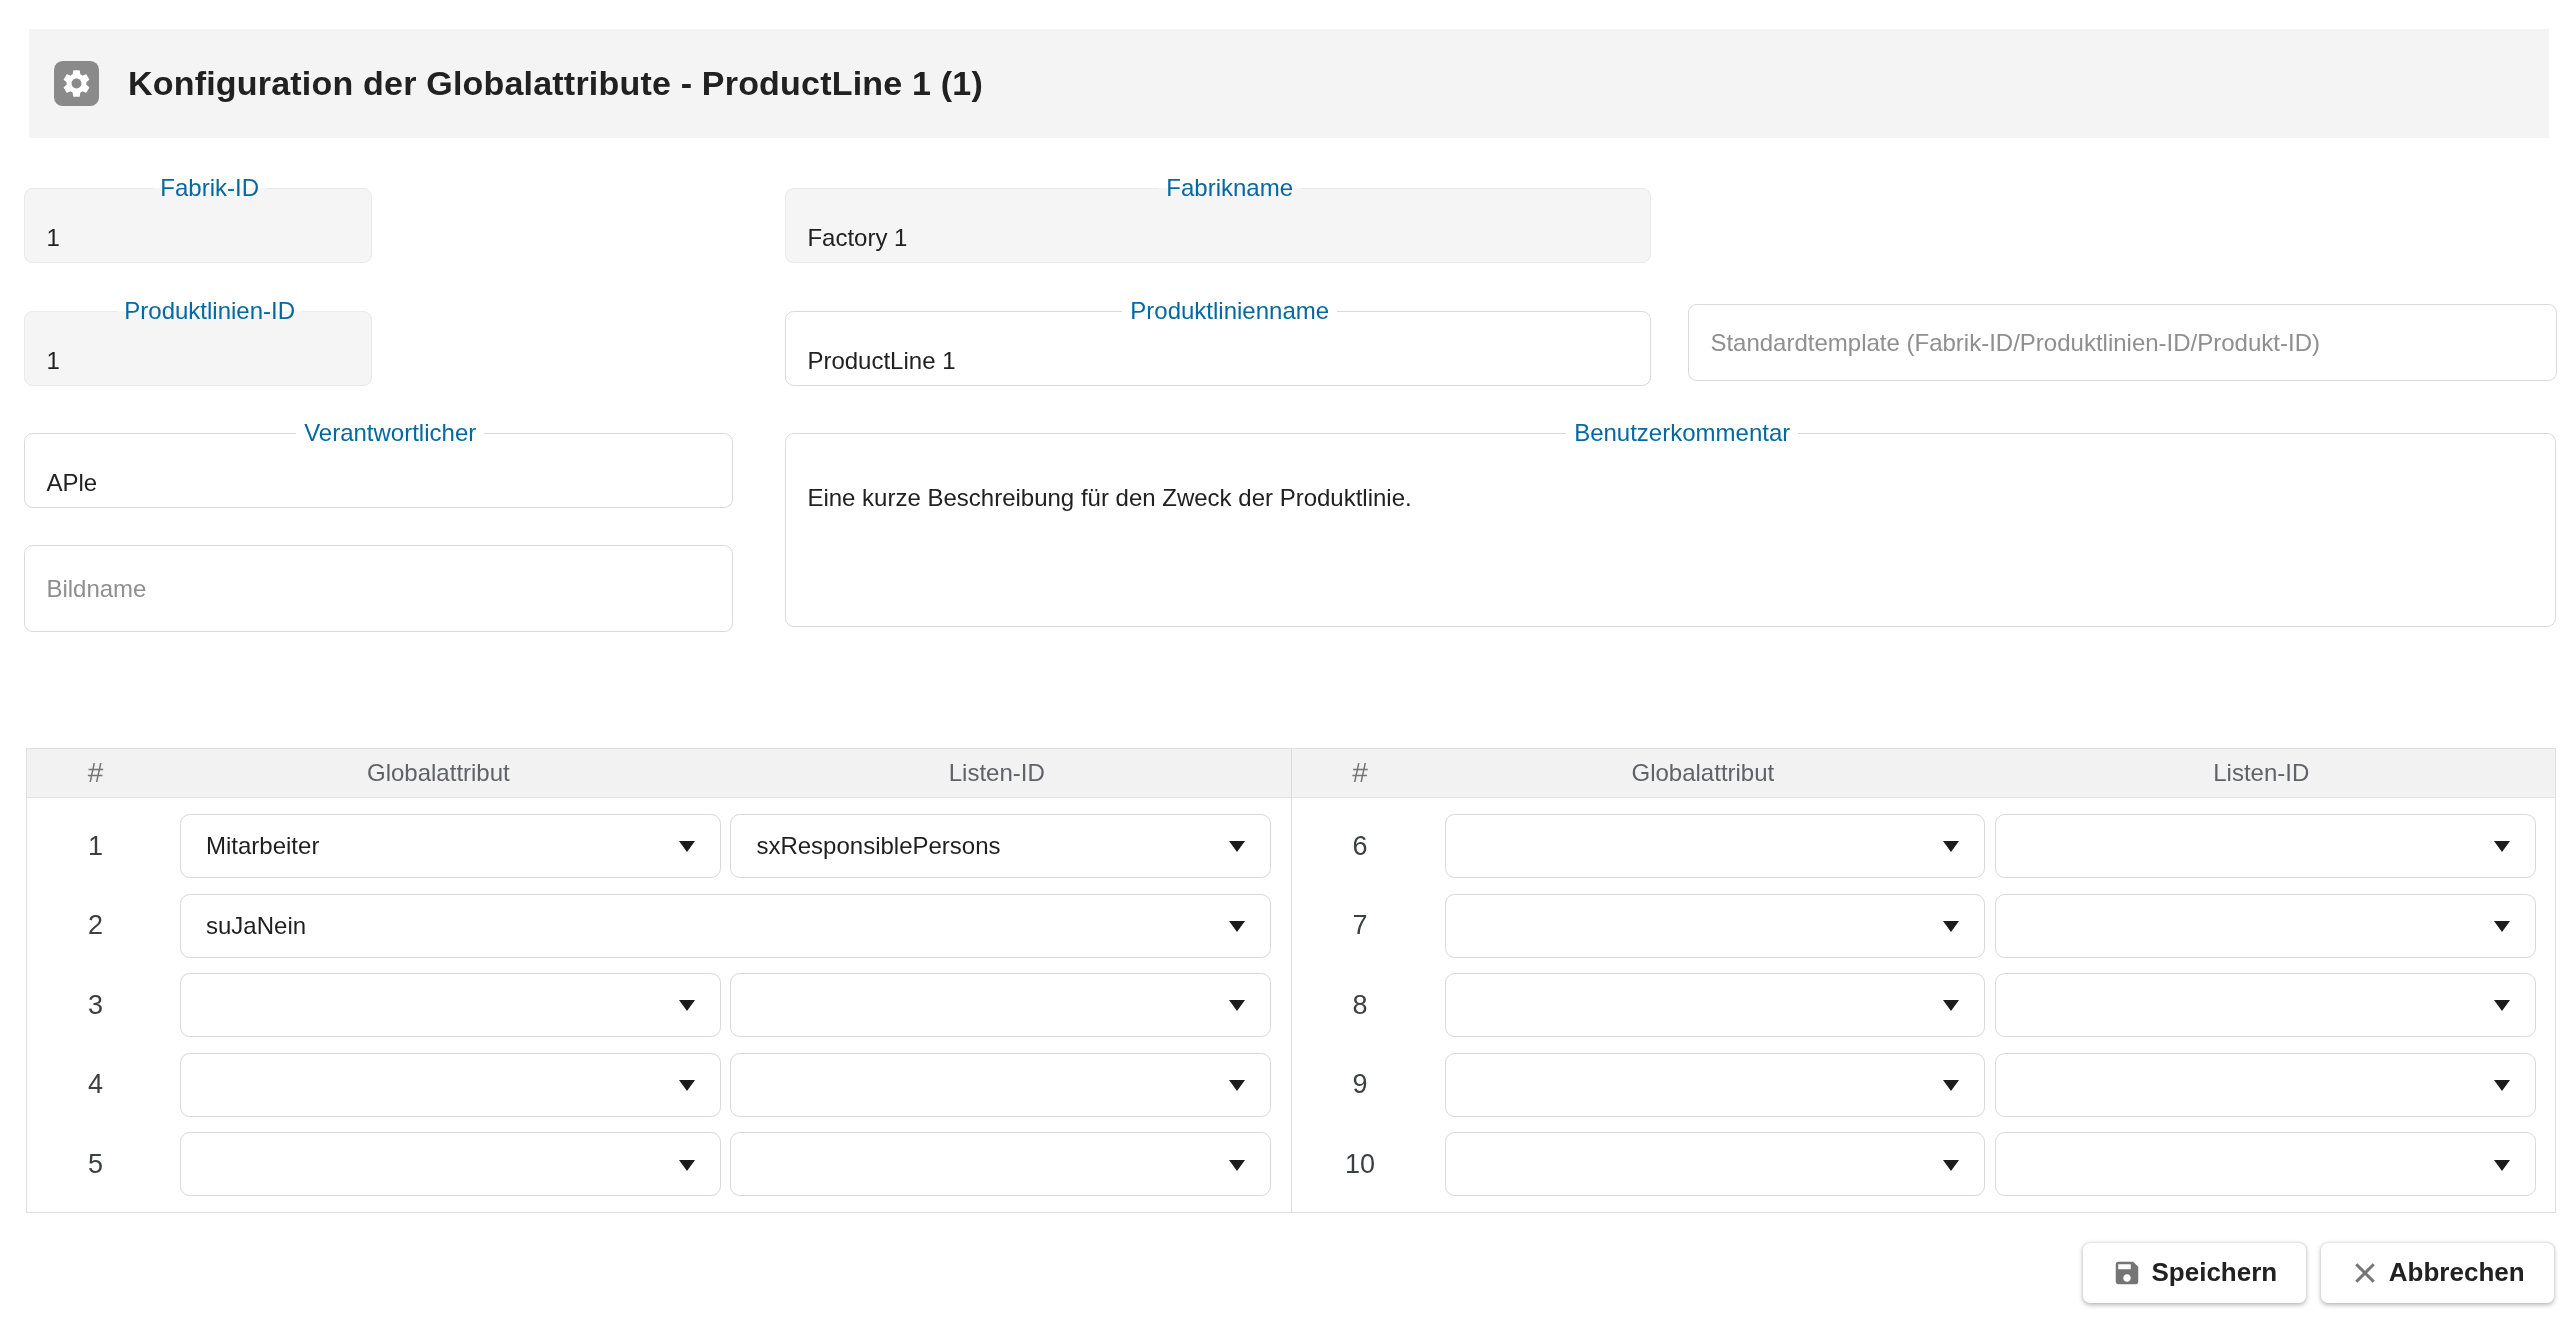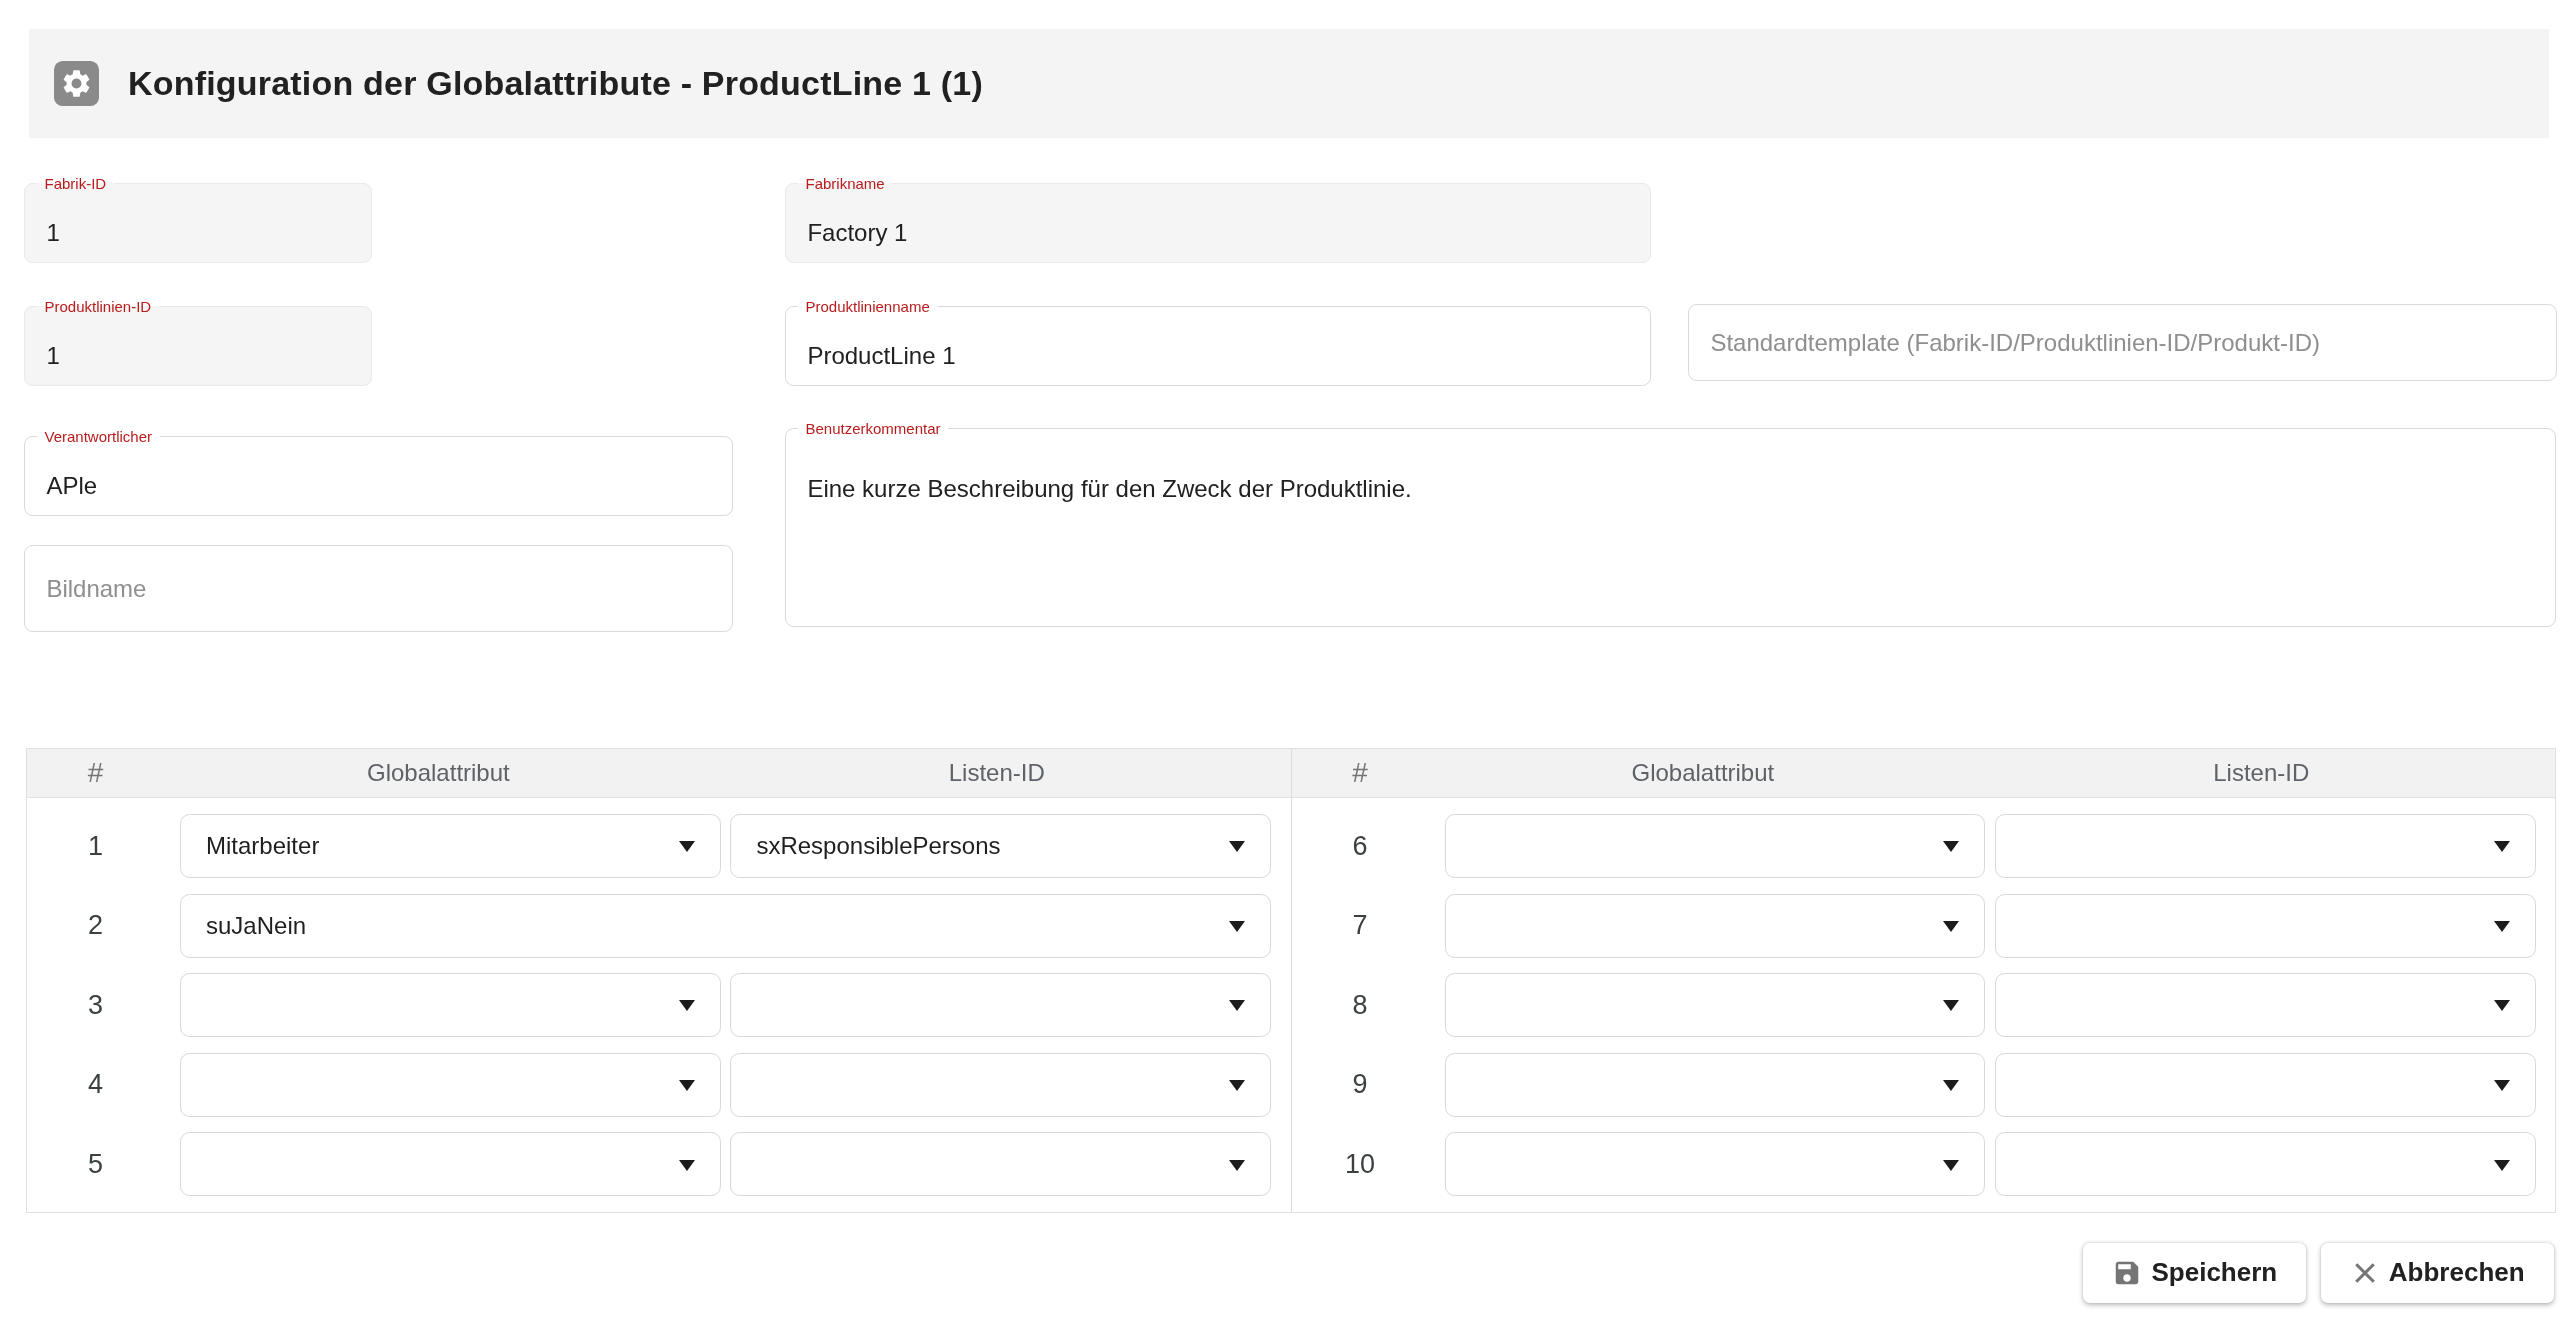--- a/index.html
+++ b/index.html
@@ -11,21 +11,21 @@
   .hdr { position:absolute; left:29px; top:29px; width:2520px; height:109px;
          background:#f4f4f4; display:flex; align-items:center; }
   .gear-badge { width:45px; height:45px; margin-left:25px; border-radius:8.7px;
                 background:#8a8a8a; display:flex; align-items:center; justify-content:center; flex:0 0 auto; }
   .gear-badge svg { width:33px; height:33px; }
   .hdr-title { margin-left:29px; font-size:34px; font-weight:700; letter-spacing:0.2px; color:#212121; }
 
   
   fieldset.fld { position:absolute; border:1.9px solid #d9d9d9; border-radius:8.7px; background:#fff; }
   fieldset.fld.disabled { background:#f5f5f5; border-color:#e9e9e9; }
-  fieldset.fld legend { margin-left:11.7px; padding:0 7.8px; font-size:15px; color:#b91c1c; line-height:1; }
+  fieldset.fld legend { margin-left:11.7px; padding:0 7.8px; font-size:24px; color:#0369a1; line-height:1;text-align:center; }
   .fld-input { position:absolute; left:0; right:0; top:0; bottom:0; width:100%; height:100%;
                border:none; outline:none; background:transparent; padding:13.6px 0 0 21.4px;
                font-family:inherit; font-size:24px; color:#212121; }
   textarea.fld-input { padding:37px 23px 0 21.4px; resize:none; line-height:1.35; }
   .plain { position:absolute; border:1.9px solid #d9d9d9; border-radius:8.7px; background:#fff; }
   .plain input { width:100%; height:100%; border:none; outline:none; background:transparent;
                  padding:0 0 0 21.4px; font-family:inherit; font-size:24px; color:#c2410c; }
   .plain input::placeholder, .fld-input::placeholder { color:#8f8f8f; opacity:1; }
 
   
@@ -95,21 +95,21 @@
 
   <fieldset class="fld" style="left:785px; top:299px; width:866px; height:87px;">
     <legend>Produktlinienname</legend>
     <input class="fld-input" value="ProductLine 1" style="">
   </fieldset>
 
   <div class="plain" style="left:1688px; top:304px; width:869px; height:77px;">
     <input placeholder="Standardtemplate (Fabrik-ID/Produktlinien-ID/Produkt-ID)" style="">
   </div>
 
-  <fieldset class="fld" style="left:24px; top:421px; width:709px; height:87px;margin-top:8px;">
+  <fieldset class="fld" style="left:24px; top:421px; width:709px; height:87px;">
     <legend>Verantwortlicher</legend>
     <input class="fld-input" value="APle" style="">
   </fieldset>
 
   <fieldset class="fld" style="left:785px; top:421px; width:1771px; height:206px;">
     <legend>Benutzerkommentar</legend>
     <textarea class="fld-input" style="">Eine kurze Beschreibung für den Zweck der Produktlinie.</textarea>
   </fieldset>
 
   <div class="plain" style="left:24px; top:545px; width:709px; height:87px;">

